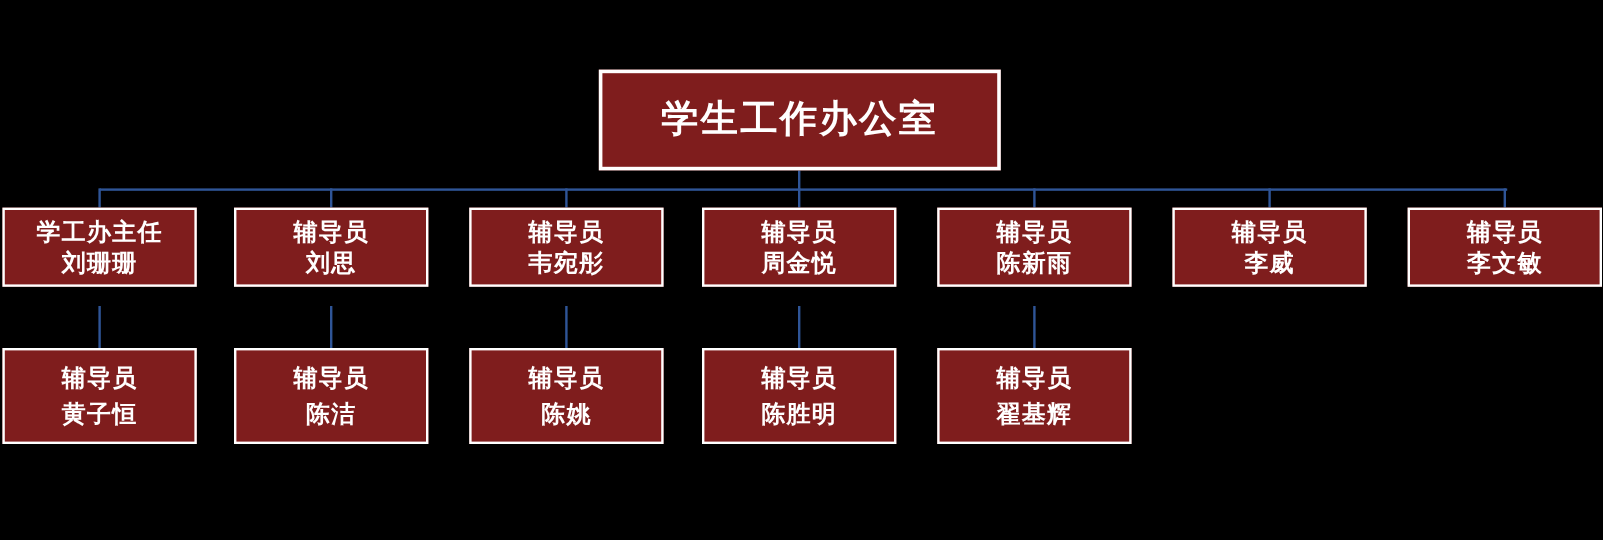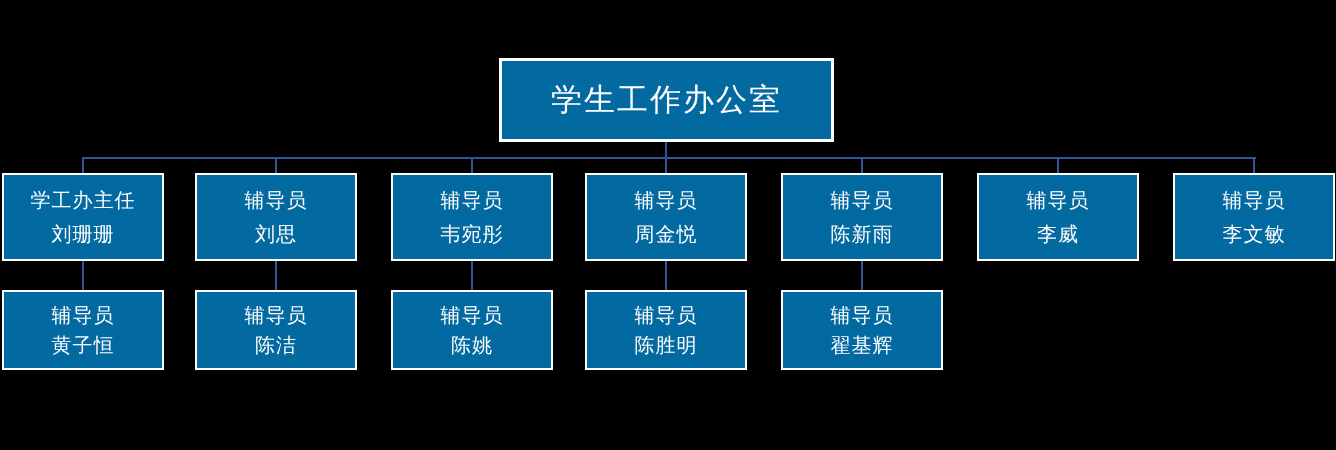--- a/index.html
+++ b/index.html
@@ -1,30 +1,30 @@
 <!DOCTYPE html>
 <html><head>
 <meta charset="utf-8">
 <style>
   html,body{margin:0;padding:0;background:#000;}
   .canvas{
     position:relative;width:1336px;height:450px;background:#000000;overflow:hidden;
     font-family:"DejaVu Sans","Liberation Sans",sans-serif;
   }
   .box{
-    position:absolute;box-sizing:border-box;background:#0369a1;
+    position:absolute;box-sizing:border-box;background:#7f1d1d;
     display:flex;flex-direction:column;align-items:center;justify-content:space-evenly;
-    color:#FFFFFF;font-weight:normal;text-align:center;
+    color:#FFFFFF;font-weight:bold;text-align:center;
   }
   .box.root{
     left:499px;top:58px;width:335px;height:84px;border:3px solid #FFFFFF;
     font-size:31px;letter-spacing:2px;justify-content:center;
   }
   .box.node{
-    width:162px;height:88px;border:2px solid #FFFFFF;font-size:20px;letter-spacing:1px;
+    width:162px;height:66px;border:2px solid #FFFFFF;font-size:20px;letter-spacing:1px;
     padding:4px 2px;
   }
   .box.node.lv3{height:80px;}
   .box .line{display:block;line-height:1.2;}
   .vline{position:absolute;width:2px;background:#2F5597;}
   .hline{position:absolute;height:2px;background:#2F5597;}
 </style>
 </head>
 <body>
 

